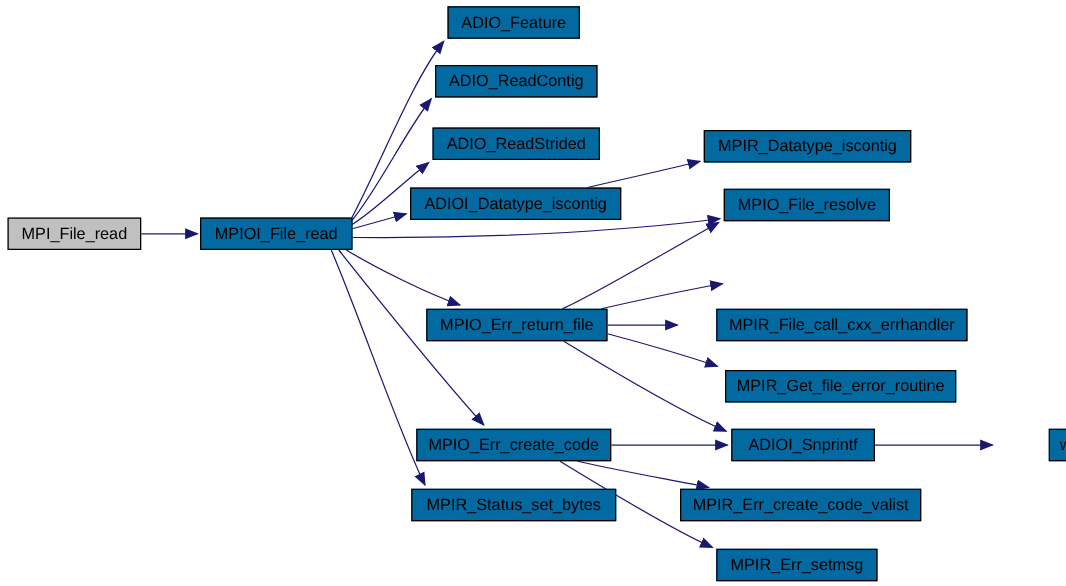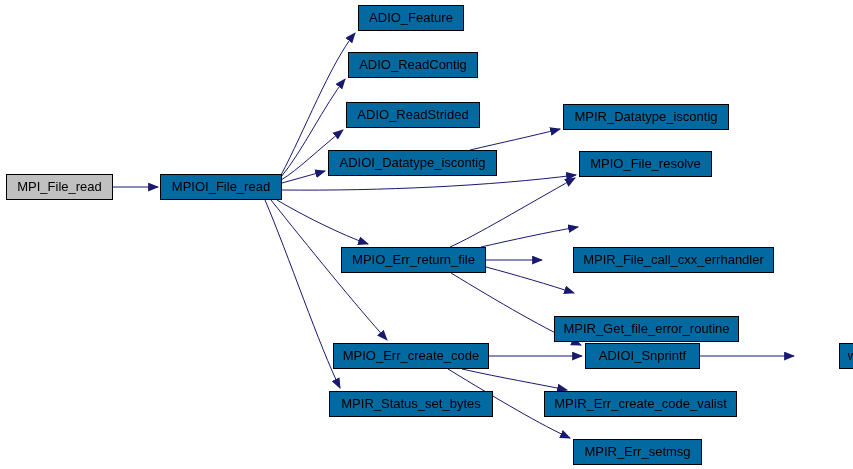--- a/index.html
+++ b/index.html
@@ -74,21 +74,21 @@
   <div class="node root" style="left:6px; top:174px; width:107px; height:26px;">MPI_File_read</div>
   <div class="node" style="left:160px; top:174px; width:122px; height:26px;">MPIOI_File_read</div>
   <div class="node" style="left:358px; top:5px; width:106px; height:26px;">ADIO_Feature</div>
   <div class="node" style="left:348px; top:52px; width:130px; height:26px;">ADIO_ReadContig</div>
   <div class="node" style="left:346px; top:102px; width:134px; height:26px;">ADIO_ReadStrided</div>
   <div class="node" style="left:328px; top:150px; width:169px; height:26px;">ADIOI_Datatype_iscontig</div>
   <div class="node" style="left:563px; top:104px; width:166px; height:26px;">MPIR_Datatype_iscontig</div>
   <div class="node" style="left:579px; top:151px; width:133px; height:26px;">MPIO_File_resolve</div>
   <div class="node" style="left:341px; top:247px; width:145px; height:26px;">MPIO_Err_return_file</div>
   <div class="node" style="left:545px; top:247px; width:201px; height:26px;margin-left:28px;">MPIR_File_call_cxx_errhandler</div>
-  <div class="node" style="left:554px; top:296px; width:185px; height:26px;margin-top:20px;">MPIR_Get_file_error_routine</div>
+  <div class="node" style="left:580px; top:296px; width:185px; height:26px;">MPIR_Get_file_error_routine</div>
   <div class="node" style="left:333px; top:343px; width:156px; height:26px;">MPIO_Err_create_code</div>
   <div class="node" style="left:585px; top:343px; width:115px; height:26px;">ADIOI_Snprintf</div>
   <div class="node" style="left:797px; top:343px; width:48px; height:26px;margin-left:42px;">width</div>
   <div class="node" style="left:329px; top:391px; width:164px; height:26px;">MPIR_Status_set_bytes</div>
   <div class="node" style="left:544px; top:391px; width:193px; height:26px;">MPIR_Err_create_code_valist</div>
   <div class="node" style="left:573px; top:439px; width:129px; height:26px;">MPIR_Err_setmsg</div>
 
 </div>
 
 </body></html>

